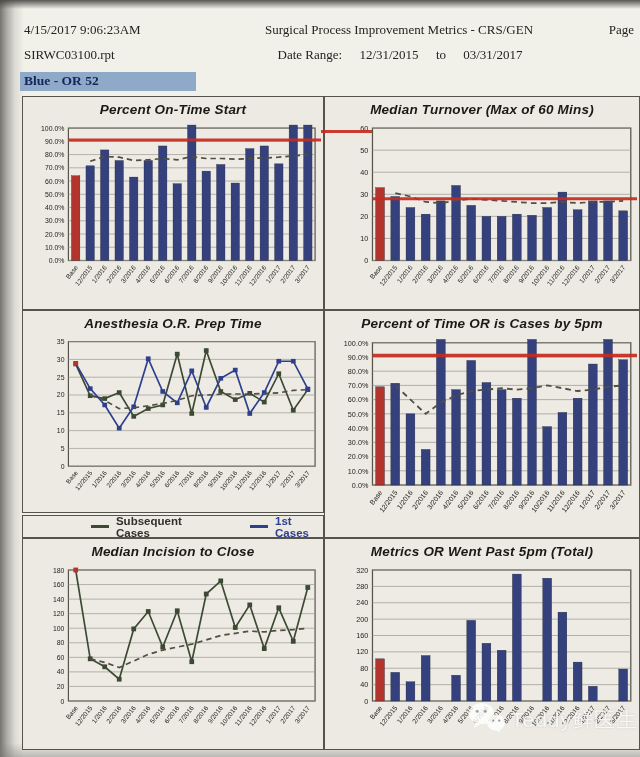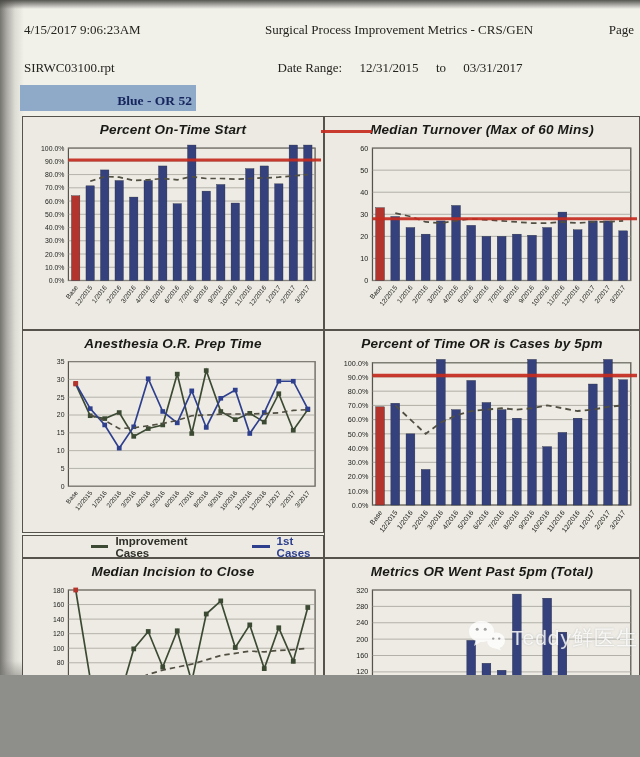--- a/index.html
+++ b/index.html
@@ -3,49 +3,48 @@
 <meta charset="utf-8">
 <style>
   html,body{margin:0;padding:0;}
   body{
     background:#8e8e8a;
     font-family:"Liberation Sans", sans-serif;
     -webkit-font-smoothing:antialiased;
   }
   .photo{
     position:relative;
-    width:640px;height:675px;
+    width:640px;height:757px;
     overflow:hidden;
     background:
       linear-gradient(180deg, rgba(70,70,66,.9) 0px, rgba(70,70,66,0) 9px),
       linear-gradient(0deg, rgba(120,120,114,.45) 0px, rgba(120,120,114,0) 14px),
       linear-gradient(90deg,#75756f 0px,#aeaca6 7px,#dcdbd4 15px,var(--paper,#f1f0e9) 24px);
   }
   .header{
     padding:22px 4px 0 24px;
     font-family:"Liberation Serif", serif;
     color:#24241f;
   }
   .hline1,.hline2{display:flex;align-items:baseline;font-size:13px;}
   .hline1 .dt{width:180px;white-space:nowrap;}
   .hline1 .ttl{flex:1;text-align:center;}
   .hline1 .pg{width:40px;text-align:right;padding-right:2px;}
-  .hline2{margin-top:22px;align-items:flex-end;}
+  .hline2{margin-top:9px;align-items:flex-end;}
   .hline2 .rpt{width:180px;}
   .hline2 .range{flex:1;text-align:center;}
   .range span{margin:0 7px;}
   .section-label{
     margin:9px 0 5px 20px;
     width:168px;
     background:var(--highlight-blue,#8fa9c9);
     color:var(--section-text,#16255c);
     font-family:"Liberation Serif", serif;
     font-weight:bold;font-size:13.5px;
-    padding:8px 4px 2px 4px;
-    text-align:right;
+    padding:1px 4px 2px 4px;
   }
   .charts-grid{
     display:grid;
     margin-left:22px;
     grid-template-columns:302px 316px;
     grid-template-rows:214px 228px 212px;
   }
   .cell{display:flex;flex-direction:column;min-height:0;}
   .panel{
     border:1.5px solid var(--frame,#55534b);
@@ -323,21 +322,21 @@
               <rect x="254.8" y="26.2" width="4.8" height="4.8" fill="#2e3f8e"></rect>
               <rect x="269.5" y="26.2" width="4.8" height="4.8" fill="#2e3f8e"></rect>
               <rect x="284.2" y="55.4" width="4.8" height="4.8" fill="#2e3f8e"></rect>
               <polyline points="66.1,64.1 80.8,69.8 95.5,78.4 110.2,77.6 124.9,75.4 139.6,73.1 154.3,69.8 169.0,64.9 183.7,64.1 198.4,63.4 213.1,63.0 227.8,63.0 242.5,62.6 257.2,61.9 271.9,59.3 286.6,58.5" fill="none" stroke="#514e42" stroke-width="1.7" stroke-dasharray="5.5 4"></polyline>
             </svg>
           </div>
       </div>
       <div class="legend-box">
         <span class="legend-item">
           <span class="legend-swatch swatch-subsequent"></span>
-          <span class="legend-label-subsequent">Improvement Cases</span>
+          <span class="legend-label-subsequent">Subsequent Cases</span>
         </span>
         <span class="legend-item">
           <span class="legend-swatch swatch-first"></span>
           <span class="legend-label-first">1st Cases</span>
         </span>
       </div>
     </div>
 
     <div class="cell">
       <div class="panel">

